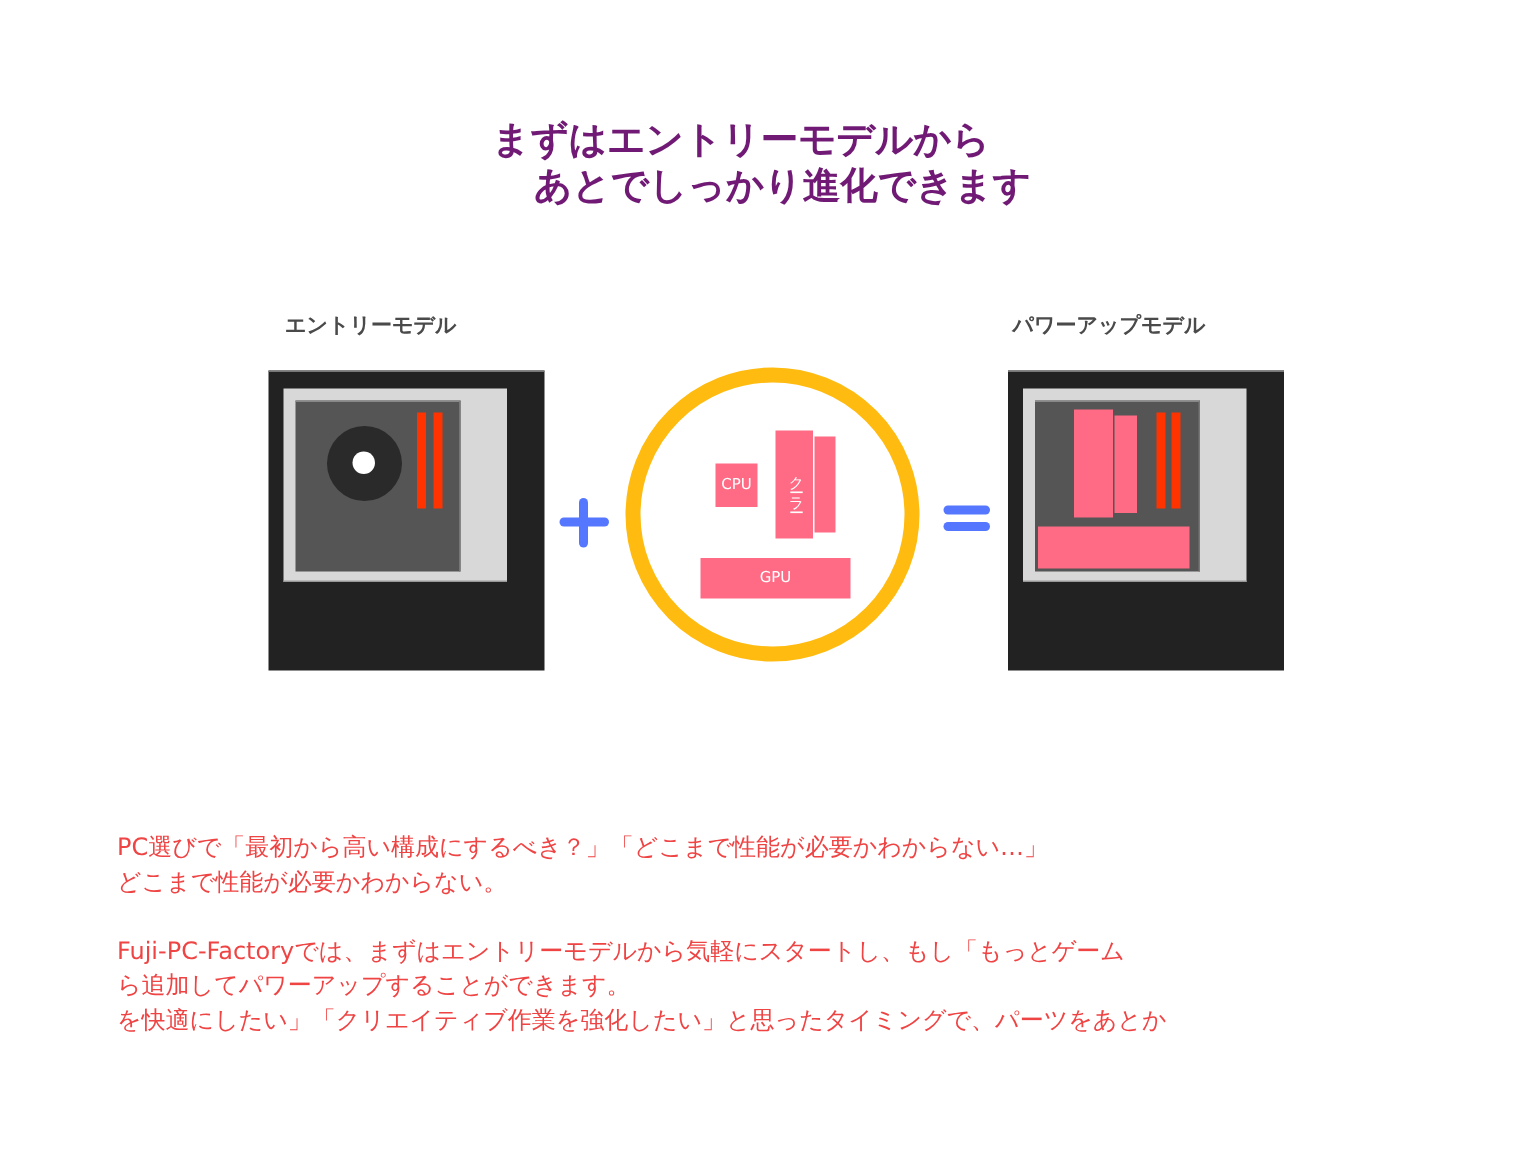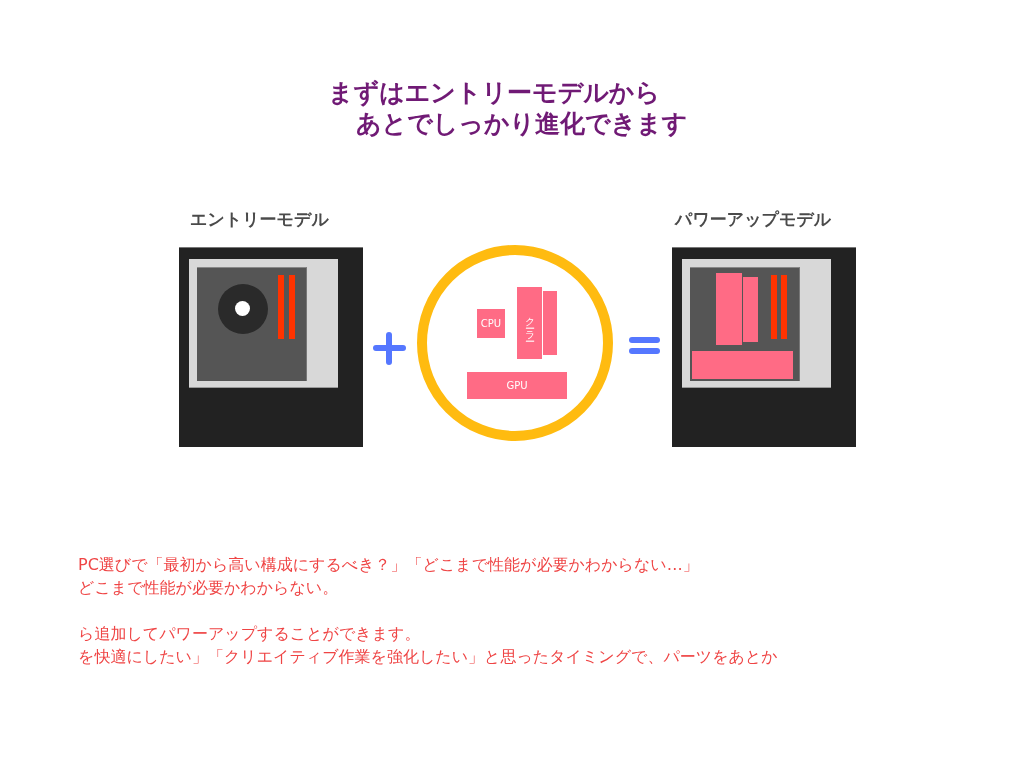--- a/index.html
+++ b/index.html
@@ -1,20 +1,20 @@
 <!DOCTYPE html>
 <html><head>
 <meta charset="utf-8">
 <style>
   html, body { margin:0; padding:0; }
   body { width:1024px; height:768px; background:#ffffff; position:relative; overflow:hidden;
          font-family:"DejaVu Sans", "Liberation Sans", sans-serif; color:#555555; }
   .abs { position:absolute; }
   .title { font-weight:bold; font-size:25px; color:#701a75; line-height:31px; white-space:nowrap; }
-  .label { font-weight:bold; font-size:17px; color:#4a4a4a; white-space:nowrap; }
+  .label { font-weight:bold; font-size:14px; color:#4a4a4a; white-space:nowrap; }
   .body-text { font-size:16px; color:#ef4444; line-height:23px; white-space:nowrap; }
   .case { background:#222222; border-top:1px solid #777; }
   .panel { background:#d8d8d8; border-bottom:1px solid #999; }
   .board { background:#555555; border-top:1px solid #888; border-right:1px solid #777; }
   .red { background:#ff3300; }
   .pink { background:#ff6b85; color:#ffffff; font-size:10px; display:flex; align-items:center; justify-content:center; }
   .fan { background:#2a2a2a; border-radius:50%; }
   .fan-center { background:#ffffff; border-radius:50%; }
   .ring { border:10px solid #ffbb10; border-radius:50%; box-sizing:border-box; background:#fff; }
   .op-bar { background:#5577ff; border-radius:3px; }
@@ -69,15 +69,16 @@
       <div class="abs pink" style="left:2px; top:83px; width:101px; height:28px;"></div>
     </div>
   </div>
 </div>
 
 <div class="abs body-text" style="left:78px; top:553px;">
   <div>PC選びで「最初から高い構成にするべき？」「どこまで性能が必要かわからない…」</div>
   <div>どこまで性能が必要かわからない。</div>
 </div>
 <div class="abs body-text" style="left:78px; top:622px;">
+  <div>Fuji-PC-Factoryでは、まずはエントリーモデルから気軽にスタートし、もし「もっとゲーム</div>
   <div>ら追加してパワーアップすることができます。</div>
   <div>を快適にしたい」「クリエイティブ作業を強化したい」と思ったタイミングで、パーツをあとか</div>
 </div>
 
 </body></html>

